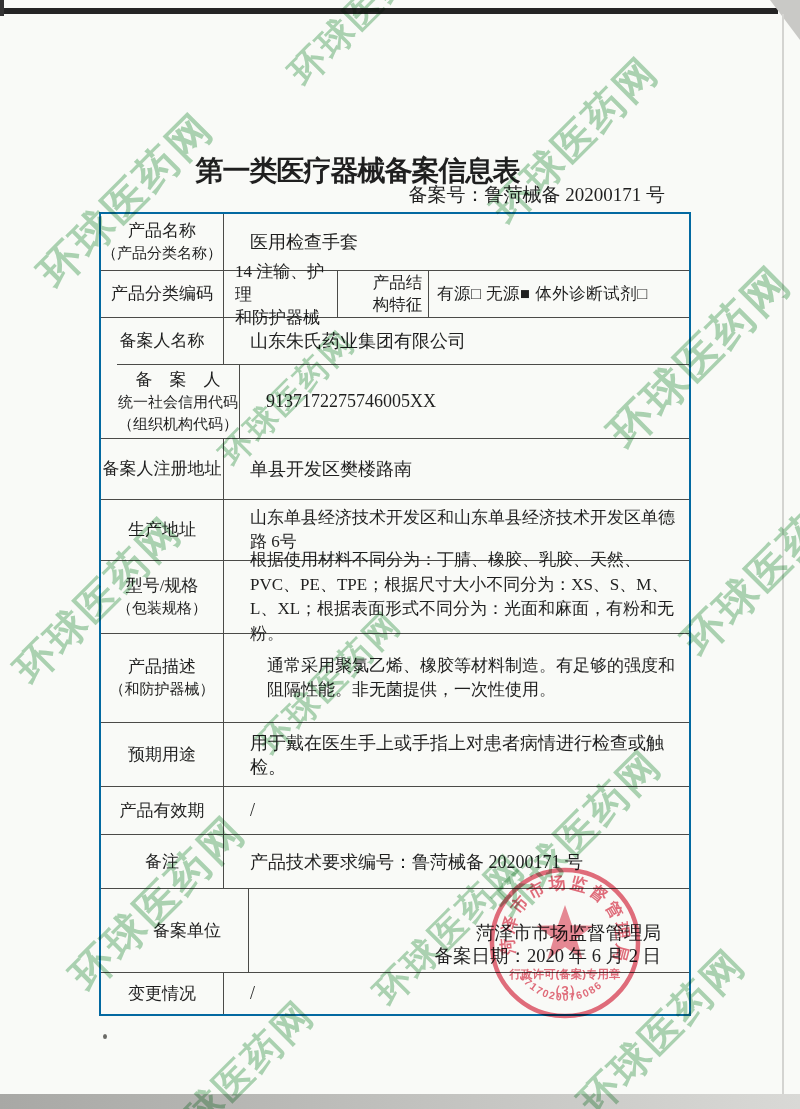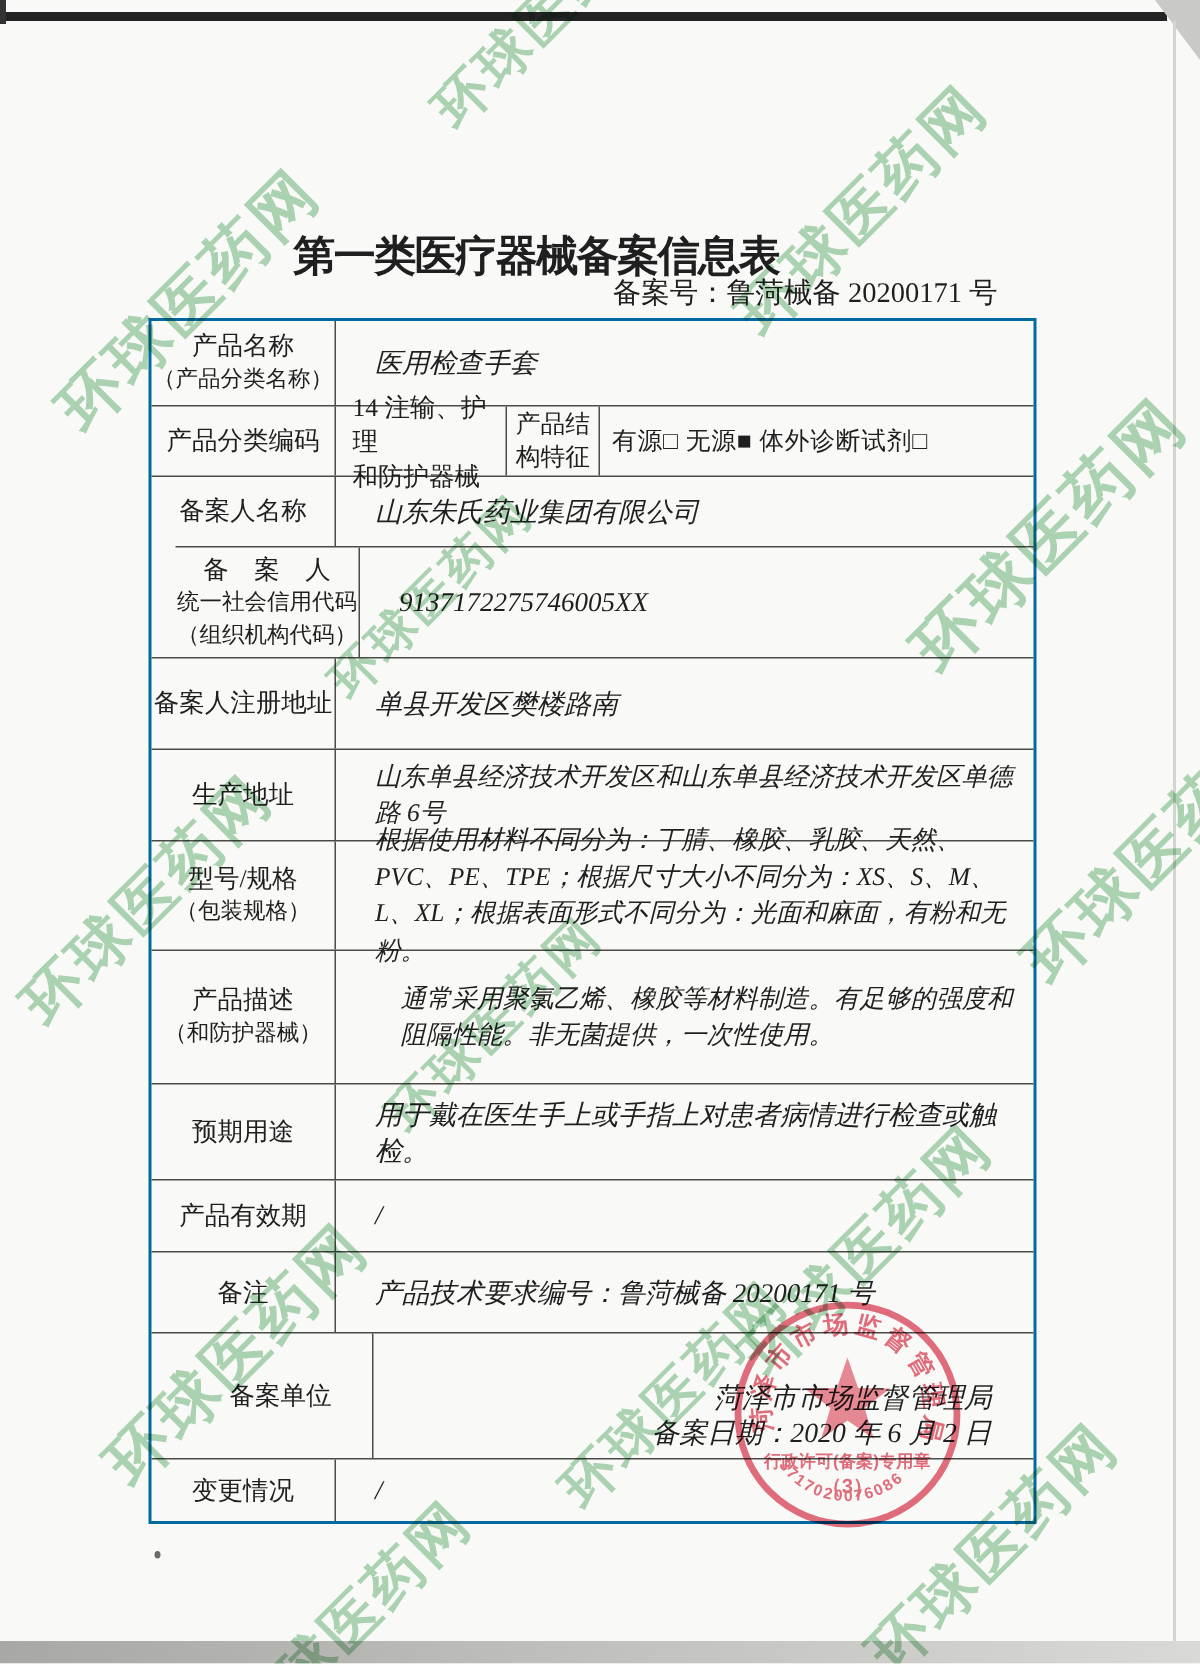--- a/index.html
+++ b/index.html
@@ -45,32 +45,32 @@
   .r.first{border-top:none;}
   .lc{
     width:123px;flex:none;box-sizing:border-box;border-right:1.5px solid #4b4b48;
     display:flex;flex-direction:column;align-items:center;justify-content:center;
     text-align:center;line-height:22px;padding:0 2px;
   }
   .ln{font-size:17px;white-space:nowrap;}
   .ln.sm{font-size:15px;}
   .vc{
     flex:1;display:flex;align-items:center;box-sizing:border-box;
-    padding:2px 10px 2px 26px;font-size:18px;font-style:italic;
+    padding:2px 10px 2px 26px;font-size:18px;
   }
   .vc.multi{font-size:17px;line-height:24.5px;padding-top:4px;padding-bottom:4px;}
   .c2a{
     width:114px;flex:none;box-sizing:border-box;border-right:1.5px solid #4b4b48;
     display:flex;flex-direction:column;justify-content:center;
     padding:2px 2px 2px 11px;font-size:17px;line-height:23px;
   }
   .c2b{
     width:62px;flex:none;box-sizing:border-box;border-right:1.5px solid #4b4b48;
     display:flex;flex-direction:column;align-items:center;justify-content:center;
-    font-size:16.5px;line-height:22px;
+    font-size:16.5px;line-height:22px;margin-left:29px;
   }
   .c2c{
     flex:1;display:flex;align-items:center;box-sizing:border-box;
     padding-left:8px;font-size:16.5px;white-space:nowrap;letter-spacing:.5px;
   }
   .vc.unit{
     flex-direction:column;align-items:flex-end;justify-content:flex-end;
     padding:0 28px 4px 0;font-size:18.5px;line-height:23px;
     position:relative;z-index:6;
   }

